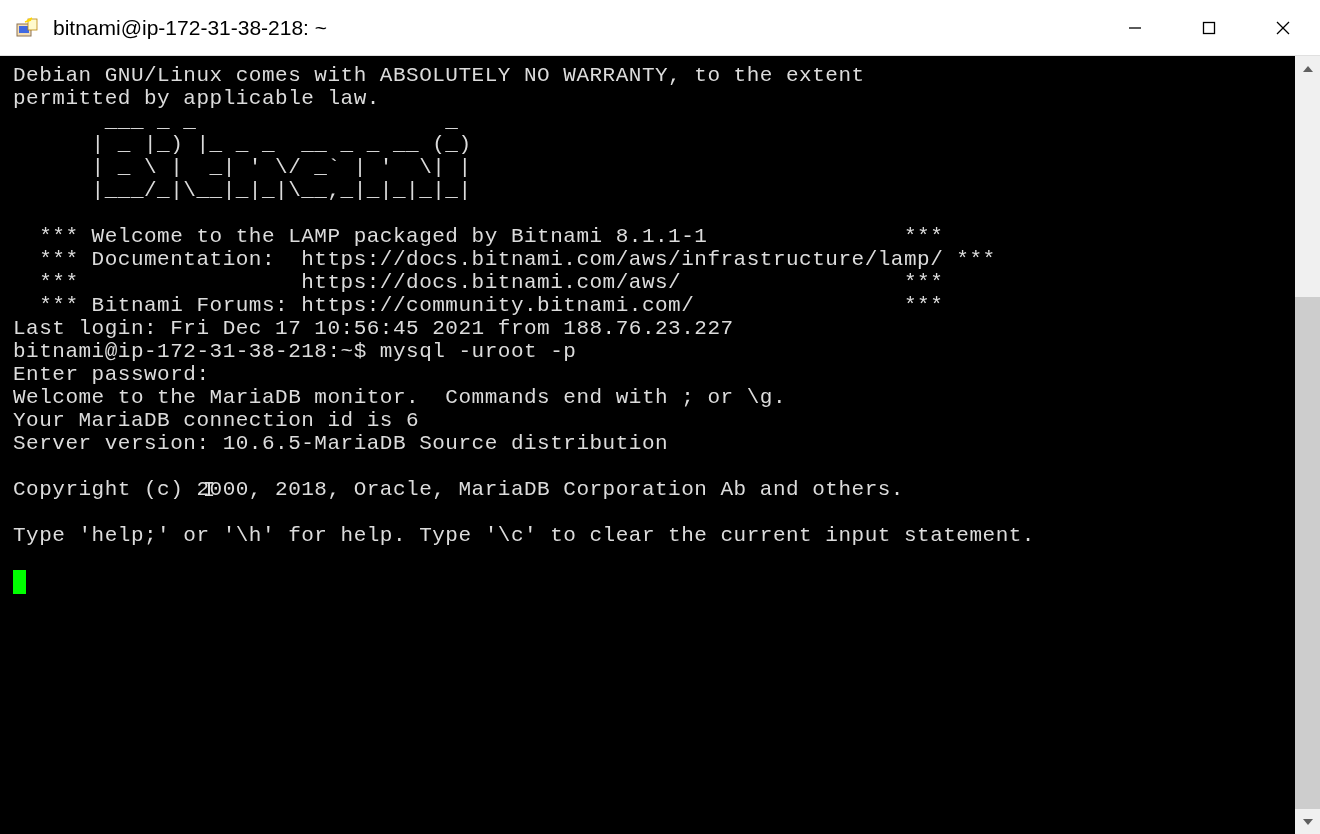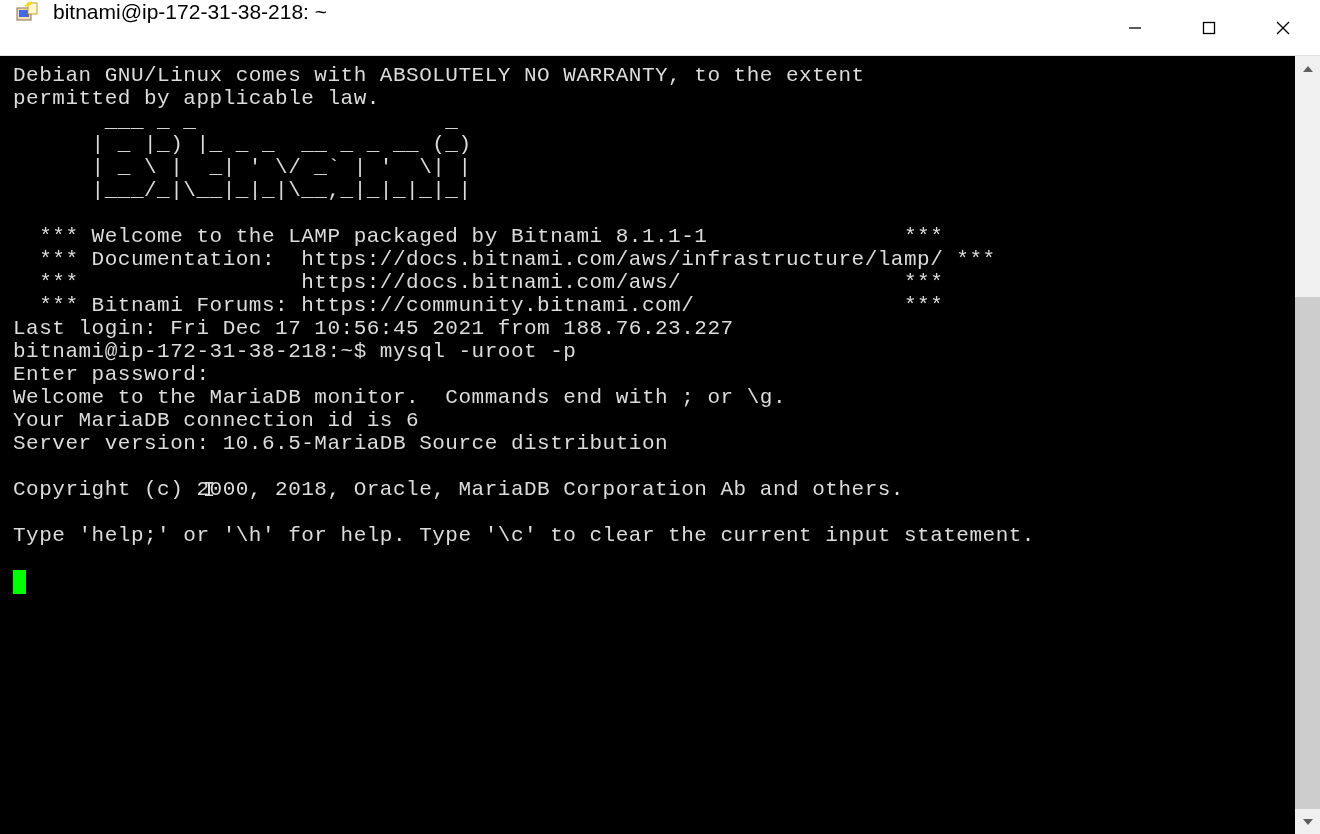--- a/index.html
+++ b/index.html
@@ -13,20 +13,21 @@
       font-family: "Segoe UI", Tahoma, sans-serif;
       background: #ffffff;
       overflow: hidden;
       display: flex;
       flex-direction: column;
     }
     .titlebar {
       height: 56px;
       background: #ffffff;
       display: flex;
+      align-items: center;
       padding-left: 15px;
       border-bottom: 1px solid #e0e0e0;
       flex-shrink: 0;
     }
     .titlebar-icon {
       width: 24px;
       height: 24px;
       margin-right: 14px;
     }
     .titlebar-title {

